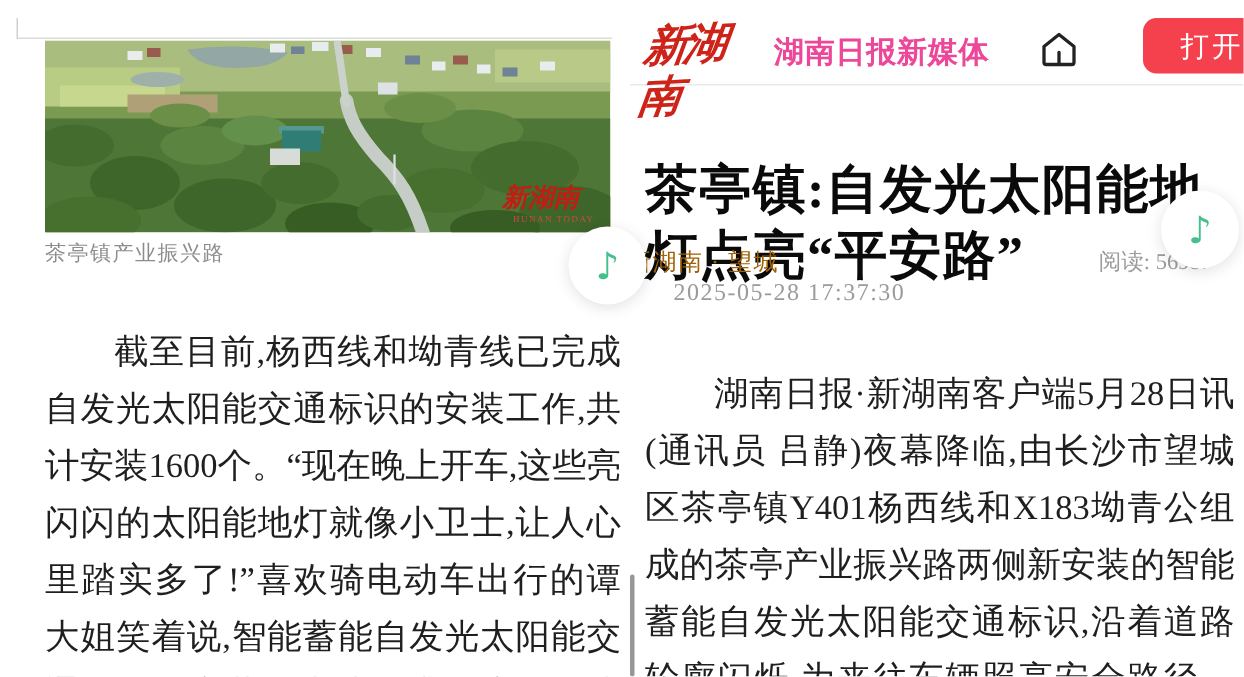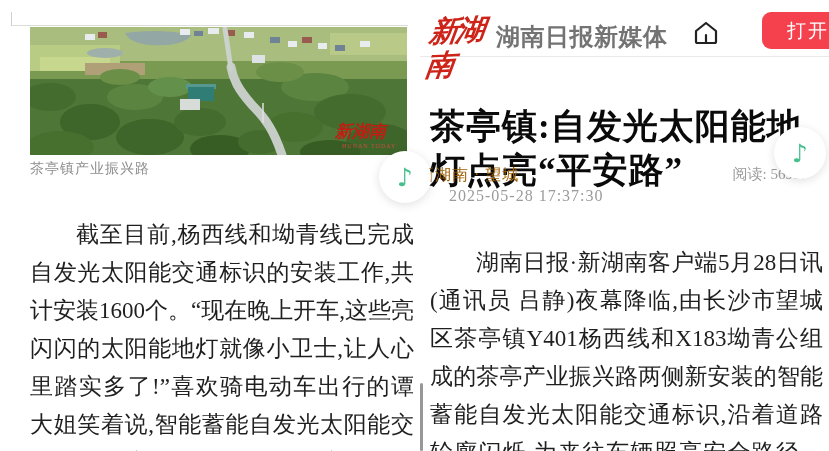--- a/index.html
+++ b/index.html
@@ -33,21 +33,21 @@
   
   .hdr-border { position:absolute; left:420px; top:56px; width:409px; height:1px; background:#e9e9e9; }
 
   .logo {
     position:absolute; left:430px; top:13px; width:72px; height:34px;
     color:#ce2318; font-size:29px; font-weight:bold; font-style:italic;
     transform:skewX(-10deg) rotate(-3deg); letter-spacing:-3px; line-height:34px;
     font-family:"Liberation Serif","DejaVu Serif",serif;
   }
   .brand {
-    position:absolute; left:496px; top:21px; font-size:24px; color:#737373;
+    position:absolute; left:516px; top:21px; font-size:20px; color:#ec4899;
     font-weight:600; letter-spacing:0.5px;
   }
   .home-btn { position:absolute; left:692px; top:19px; width:28px; height:28px; cursor:pointer; }
   .open-btn {
     position:absolute; left:762px; top:12px; width:92px; height:37px;
     background:#f5414e; border:none; border-radius:9px;
     color:#ffffff; font-size:19px; letter-spacing:2px; cursor:pointer;
     font-family:"Liberation Sans","DejaVu Sans",sans-serif;
   }
 

